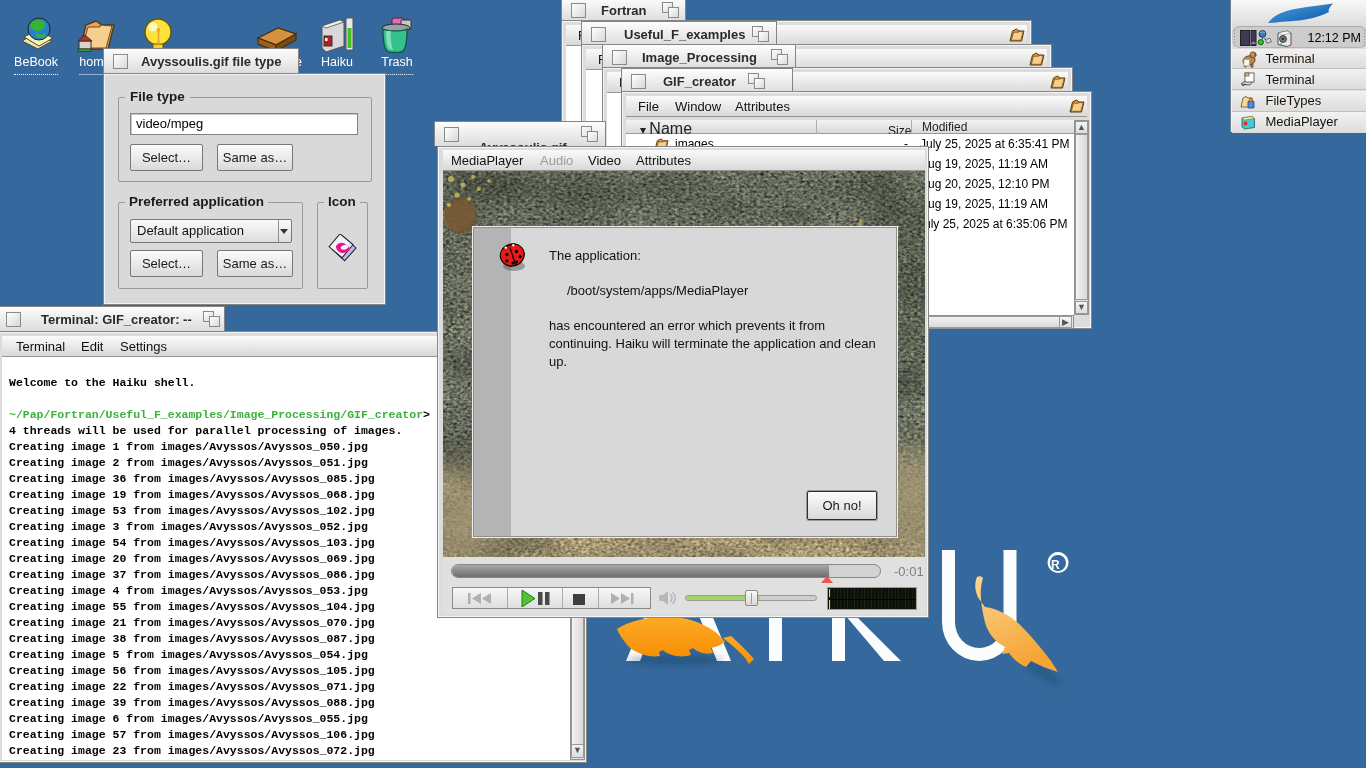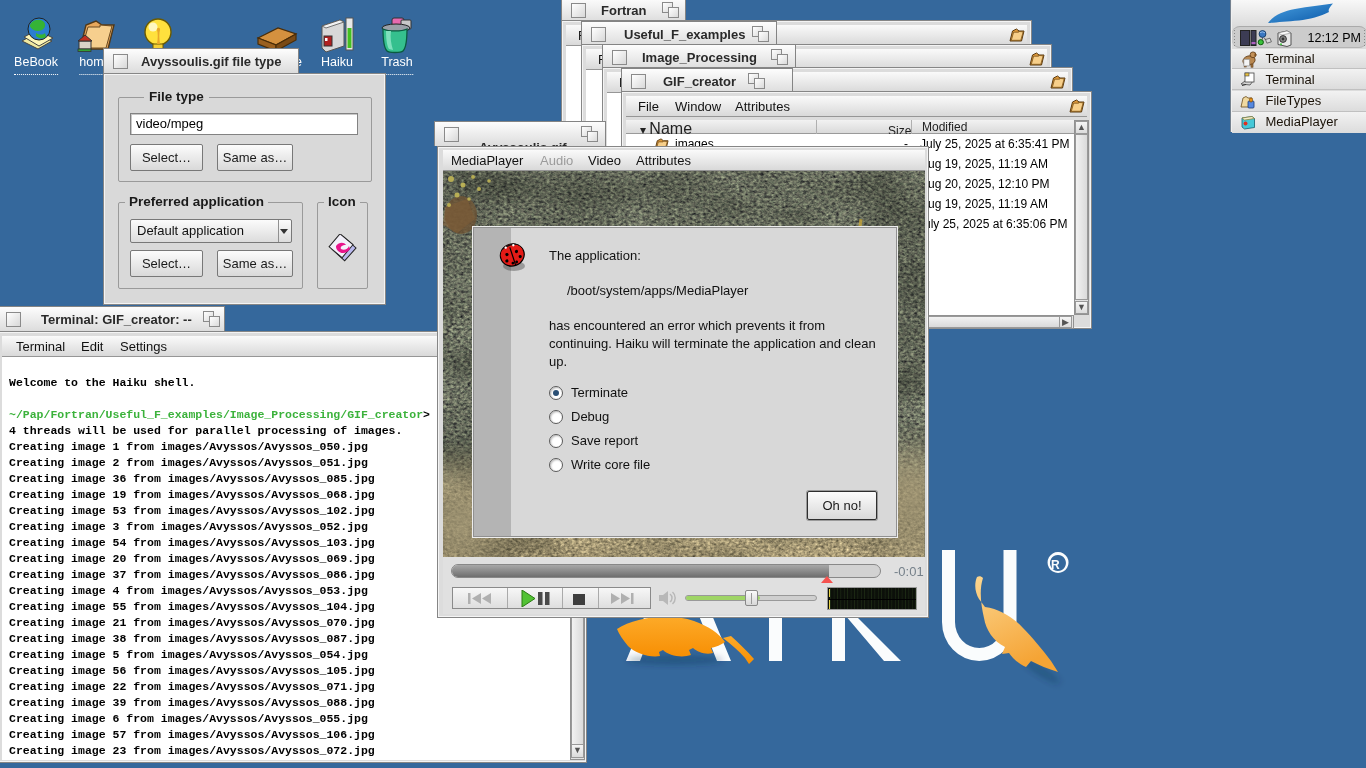--- a/index.html
+++ b/index.html
@@ -256,21 +256,21 @@
 </div>
 
 <div class="abs" style="z-index:14;left:0;top:0;">
  <div class="tab" style="left:103px;top:48px;width:196px;">
   <span class="cl"></span>
       <span class="tt" style="left:37px;">Avyssoulis.gif file type</span>
  </div>
  <div class="win" style="left:103px;top:73px;width:283px;height:232px;background:#d9d9d9;">
 
   <div style="position:absolute;left:14px;top:23px;width:254px;height:85px;border:1px solid #9a9a9a;border-radius:2px;"></div>
-  <div style="position:absolute;left:21px;top:15px;background:#d9d9d9;padding:0 5px;font-weight:bold;font-size:13.5px;color:#1a1a1a;margin-left:19px;">File type</div>
+  <div style="position:absolute;left:21px;top:15px;background:#d9d9d9;padding:0 5px;font-weight:bold;font-size:13.5px;color:#1a1a1a;">File type</div>
   <div style="position:absolute;left:26px;top:39px;width:228px;height:22px;background:#fff;border:1px solid #828282;box-shadow:inset 1px 1px 0 #c8c8c8;font-size:13px;color:#000;padding:2px 0 0 5px;">video/mpeg</div>
   <div class="btn" style="left:26px;top:70px;width:73px;height:27px;padding-top:5px;">Select…</div>
   <div class="btn" style="left:113px;top:70px;width:76px;height:27px;padding-top:5px;">Same as…</div>
 
   <div style="position:absolute;left:14px;top:128px;width:185px;height:87px;border:1px solid #9a9a9a;border-radius:2px;"></div>
   <div style="position:absolute;left:21px;top:120px;background:#d9d9d9;padding:0 4px;font-weight:bold;font-size:13.5px;color:#1a1a1a;">Preferred application</div>
   <div style="position:absolute;left:26px;top:145px;width:162px;height:24px;background:linear-gradient(#fbfbfb,#dcdcdc);border:1px solid #787878;border-radius:2px;font-size:13px;color:#111;padding:3px 0 0 6px;">Default application
    <div style="position:absolute;right:12px;top:0;width:1px;height:22px;background:#909090;"></div>
    <div style="position:absolute;right:3px;top:9px;width:0;height:0;border-left:4px solid transparent;border-right:4px solid transparent;border-top:5px solid #333;"></div>
   </div>
@@ -468,26 +468,20 @@
           <circle cx="23" cy="19" r="1.6" fill="#000"></circle>
     <circle cx="14" cy="23" r="1.4" fill="#000"></circle>
           <circle cx="18" cy="23" r="1.4" fill="#000"></circle>
     <circle cx="12" cy="6" r="1.2" fill="#fff"></circle>
           <circle cx="20" cy="6" r="1.2" fill="#fff"></circle>
    </g>
   </svg>
   <div style="position:absolute;left:75px;top:20px;font-size:13px;color:#111;">The application:</div>
   <div style="position:absolute;left:93px;top:55px;font-size:13px;color:#111;">/boot/system/apps/MediaPlayer</div>
   <div style="position:absolute;left:75px;top:89px;width:330px;font-size:13px;line-height:17.8px;color:#111;">has encountered an error which prevents it from continuing. Haiku will terminate the application and clean up.</div>
-  <div style="position:absolute;left:75px;top:153px;font-size:13px;color:#111;line-height:24.1px;">
-   <div><span style="display:inline-block;width:14px;height:14px;border-radius:50%;background:#fff;border:1px solid #5a5a5a;vertical-align:-3px;margin-right:8px;box-shadow:inset 1px 1px 2px #bbb;position:relative;"><span style="position:absolute;left:3px;top:3px;width:6px;height:6px;border-radius:50%;background:#2a4f74;"></span></span>Terminate</div>
-   <div><span style="display:inline-block;width:14px;height:14px;border-radius:50%;background:#fff;border:1px solid #5a5a5a;vertical-align:-3px;margin-right:8px;box-shadow:inset 1px 1px 2px #bbb;"></span>Debug</div>
-   <div><span style="display:inline-block;width:14px;height:14px;border-radius:50%;background:#fff;border:1px solid #5a5a5a;vertical-align:-3px;margin-right:8px;box-shadow:inset 1px 1px 2px #bbb;"></span>Save report</div>
-   <div><span style="display:inline-block;width:14px;height:14px;border-radius:50%;background:#fff;border:1px solid #5a5a5a;vertical-align:-3px;margin-right:8px;box-shadow:inset 1px 1px 2px #bbb;"></span>Write core file</div>
-  </div>
   <div class="btn" style="left:333px;top:263px;width:70px;height:29px;border:1px solid #2e2e2e;box-shadow:0 0 0 1px #9a9a9a;padding-top:6px;">Oh no!</div>
  </div>
 </div>
 
 <div class="abs" style="z-index:20;left:1229.5px;top:0;width:136.5px;height:131.5px;background:#dcdcdc;border-left:1px solid #74818f;box-shadow:inset 1px 0 0 #f0f0f0;">
  <div style="position:absolute;left:1px;top:0;width:135.5px;height:25.5px;background:linear-gradient(#f8f8f8,#dcdcdc);">
   <svg style="position:absolute;left:33px;top:2px;" width="72" height="23" viewBox="0 0 72 23">
    <defs>
           <linearGradient id="bluf" x1="0" y1="0" x2="1" y2="1">
     <stop offset="0" stop-color="#4aa0e0"></stop>

